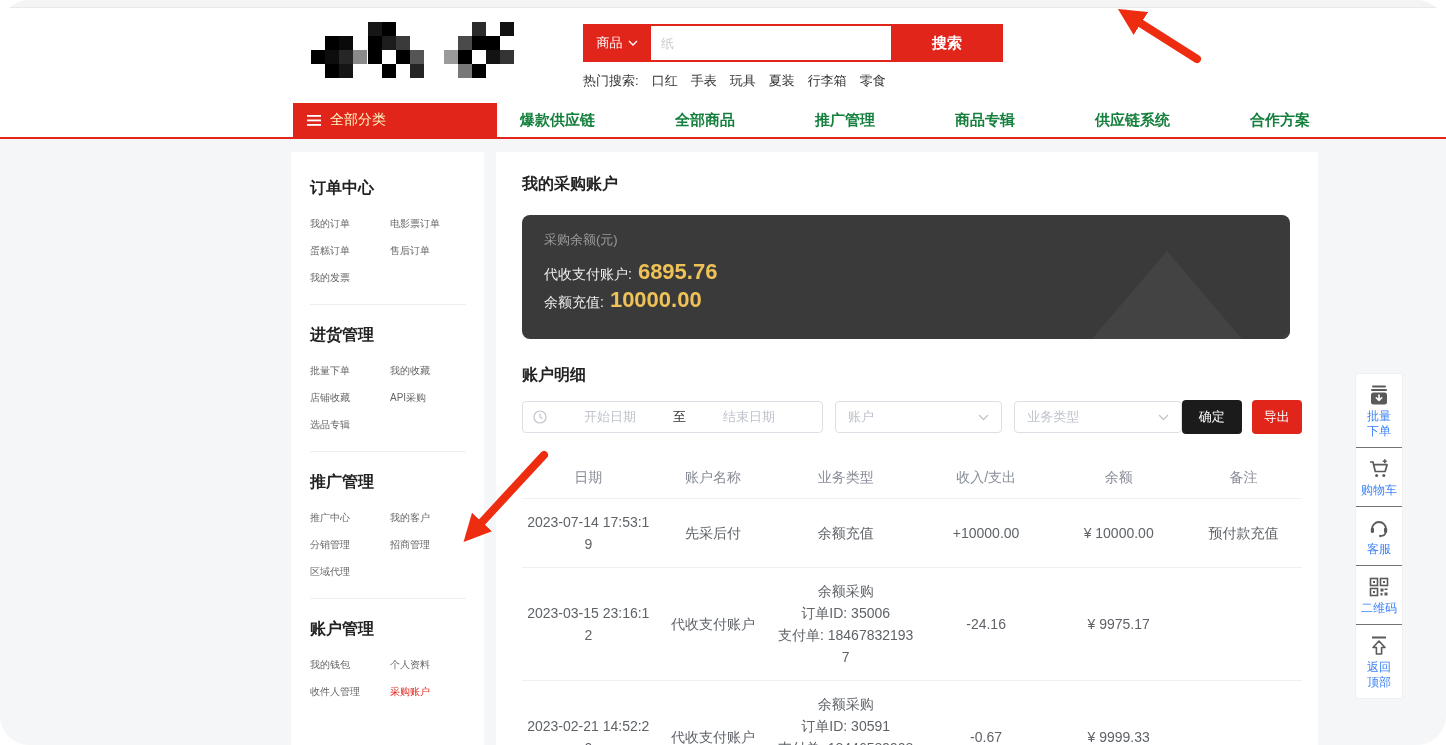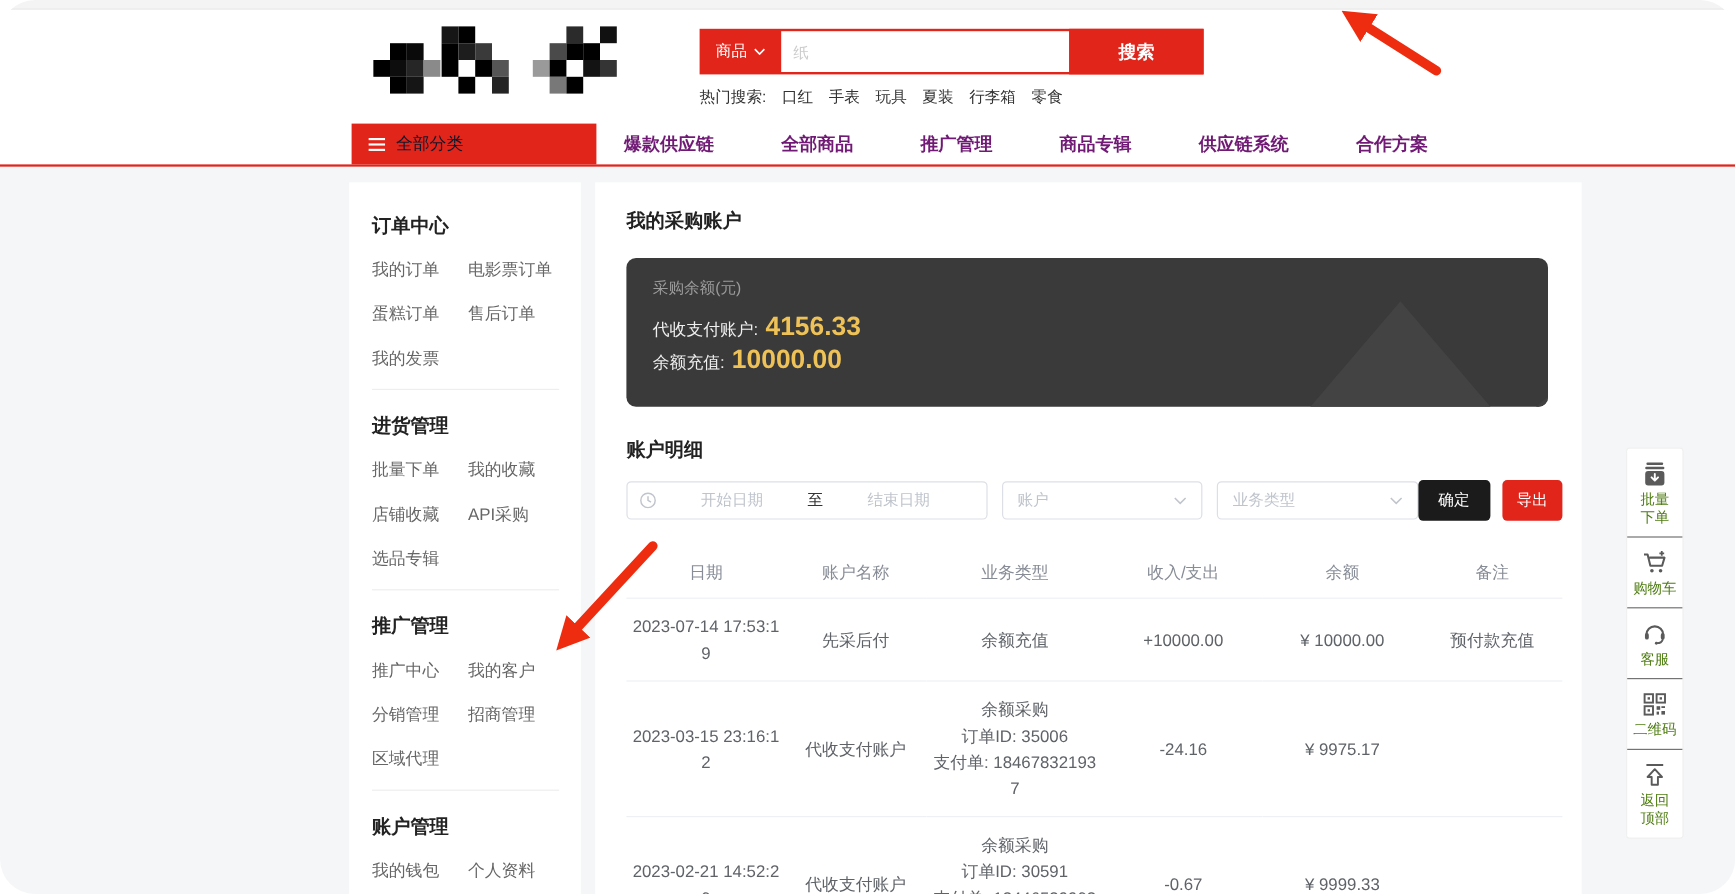--- a/index.html
+++ b/index.html
@@ -16,32 +16,32 @@
   .searchbar { display:flex; width:420px; height:38px; background:#e1251b; }
   .search-cat { width:68px; color:#fff; display:flex; align-items:center; justify-content:center; gap:5px; font-size:13px; cursor:pointer; }
   .search-input { flex:1; border:none; outline:none; margin:2px 0; padding:0 10px; font-size:13px; color:#333; }
   .search-input::placeholder { color:#ccc; }
   .search-btn { width:112px; background:#e1251b; color:#fff; font-size:15px; font-weight:bold; border:none; cursor:pointer; }
   .hot { position:absolute; left:583px; top:61px; font-size:13px; color:#333; display:flex; gap:13px; }
   .hot .kw { cursor:pointer; }
 
   
   .nav { position:absolute; top:103px; left:0; right:0; height:34px; background:#fff; }
-  .allcat { position:absolute; left:293px; top:0; width:204px; height:34px; background:#e1251b; color:#0f172a; font-size:14px; display:flex; align-items:center; padding-left:14px; gap:9px; cursor:pointer; }
-  .navitems { position:absolute; left:520px; top:0; height:34px; display:flex; align-items:center; gap:56px; font-size:15px; font-weight:bold; color:#701a75;text-align:center; }
+  .allcat { position:absolute; left:293px; top:0; width:204px; height:34px; background:#e1251b; color:#fef9c3; font-size:14px; display:flex; align-items:center; padding-left:14px; gap:9px; cursor:pointer; }
+  .navitems { position:absolute; left:520px; top:0; height:34px; display:flex; align-items:center; gap:80px; font-size:15px; font-weight:bold; color:#15803d;text-align:center; }
   .navitems span { cursor:pointer; white-space:nowrap; }
   .redline { position:absolute; top:137px; left:0; right:0; height:2px; background:#e1251b; }
   .pagebg { position:absolute; top:139px; left:0; right:0; bottom:0; background:#f5f6f7; }
 
   
   .sidebar { position:absolute; left:291px; top:152px; width:193px; height:600px; background:#fff; padding:6px 18px 0 19px; }
   .side-section { padding:10px 0 16px; }
   .side-section + .side-section { border-top:1px solid #eee; }
   .side-title { font-size:16px; font-weight:bold; color:#222; margin:10px 0 15px; }
-  .side-grid { display:grid; grid-template-columns:80px 1fr; row-gap:17px; font-size:14px; color:#666; }
+  .side-grid { display:grid; grid-template-columns:80px 1fr; row-gap:7px; font-size:10px; color:#666; }
   .side-item { line-height:20px; cursor:pointer; white-space:nowrap; }
   .side-item.active { color:#e1251b; }
 
   
   .main { position:absolute; left:496px; top:152px; width:822px; height:620px; background:#fff; padding:22px 18px 0 26px; }
   .main-title, .detail-title { font-size:16px; font-weight:bold; color:#222; }
   .balance-card { position:relative; margin-top:20px; width:768px; height:124px; border-radius:8px; background:#3a3a3b; overflow:hidden; color:#fff; }
   .bc-tri1 { position:absolute; left:500px; top:36px; width:290px; height:170px; background:#434344; clip-path:polygon(50% 0,0 100%,100% 100%); }
   .bc-tri2 { position:absolute; left:680px; top:-30px; width:260px; height:220px; background:#404041; clip-path:polygon(100% 0,0 100%,100% 100%); }
   .bc-inner { position:relative; z-index:2; padding:16px 0 0 22px; }
@@ -60,21 +60,21 @@
 
   table.detail { margin-top:24px; width:780px; border-collapse:collapse; table-layout:fixed; font-size:14px; }
   table.detail th { color:#878c96; font-weight:normal; height:40px; text-align:center; }
   table.detail td { color:#5f6368; text-align:center; padding:12px 4px; border-top:1px solid #eef0f4; line-height:22px; word-break:break-all; }
   .c-date{width:17%;} .c-acct{width:15%;} .c-type{width:19%;} .c-amt{width:17%;} .c-bal{width:17%;} .c-note{width:15%;}
 
   
   .float-bar { position:absolute; left:1356px; top:374px; width:46px; background:#fff; border-radius:2px; box-shadow:0 0 0 1px #f0f0f0; }
   .fitem { padding:10px 2px 8px; text-align:center; cursor:pointer; }
   .fitem + .fitem { border-top:1px solid #737373; }
-  .flabel { margin-top:3px; font-size:12px; color:#4d7c0f; line-height:15px; white-space:pre-line;text-align:center; }
+  .flabel { margin-top:3px; font-size:12px; color:#3b82f6; line-height:15px; white-space:pre-line;text-align:center; }
   .ficon svg { display:block; margin:0 auto; }
 
   .arrows { position:absolute; top:0; left:0; pointer-events:none; z-index:60; }
 </style>
 </head>
 <body>
 
 <div class="canvas">
 
   <div class="topstrip"></div>
@@ -205,21 +205,21 @@
   <div class="main">
     <div class="main-title">我的采购账户</div>
 
     <div class="balance-card">
       <div class="bc-tri1"></div>
       <div class="bc-tri2"></div>
       <div class="bc-inner">
         <div class="bc-label">采购余额(元)</div>
         <div class="bc-row">
           <span>代收支付账户:</span>
-          <span class="bc-val">4156.33</span>
+          <span class="bc-val">6895.76</span>
         </div>
         <div class="bc-row">
           <span>余额充值:</span>
           <span class="bc-val">10000.00</span>
         </div>
       </div>
     </div>
 
     <div class="detail-title">账户明细</div>
 

